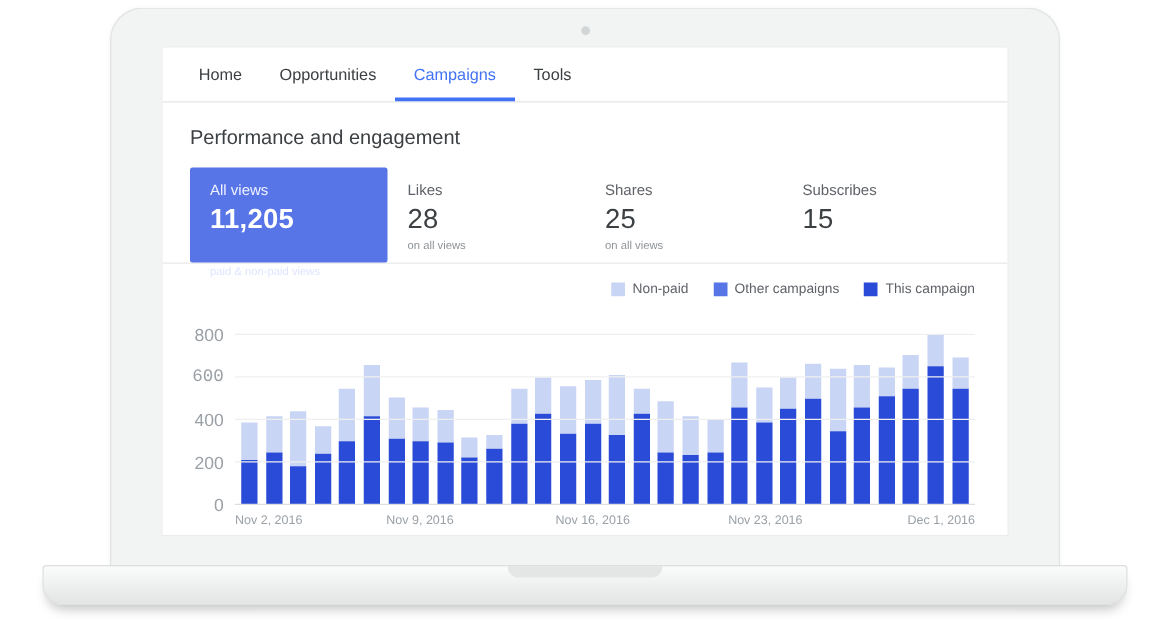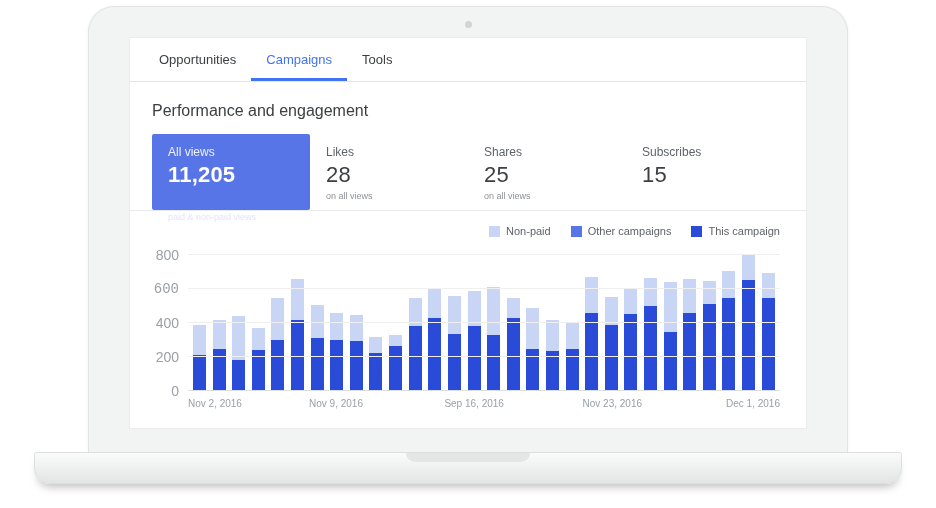--- a/index.html
+++ b/index.html
@@ -67,21 +67,21 @@
   .metric-card .card-sub { font-size:9px; color:#8d9297; margin-top:3px; }
   .metric-card.selected {
     background:var(--card-blue); border-radius:2px;
   }
   .metric-card.selected .card-label { color:#eef1ff; }
   .metric-card.selected .card-value { color:#ffffff; font-weight:bold; }
   .metric-card.selected .card-sub { color:#dfe5ff;margin-top:24px; }
   
   .legend-row {
     display:flex; justify-content:flex-end; gap:20px;
-    padding:14px 26px 16px; font-size:11px; color:#5f6368;
+    padding:14px 26px 29px; font-size:11px; color:#5f6368;
   }
   .legend-item { display:flex; align-items:center; gap:6px; cursor:pointer; }
   .legend-swatch { width:11px; height:11px; display:inline-block; }
   
   .chart-wrap { padding:2px 26px 0 0; }
   .plot {
     position:relative; margin-left:58px; height:136px;
   }
   .gridline { position:absolute; left:0; right:0; height:1px; background:#efefef; }
   .gridline.baseline { background:#dcdddd; }
@@ -105,20 +105,21 @@
   .xtick { position:absolute; top:0; white-space:nowrap; }
 </style>
 </head>
 <body>
 
 <div class="laptop-screen">
   <div class="camera"></div>
 
   <div class="screen-content">
     <div class="nav" id="nav">
+        <div class="nav-item">Home</div>
         <div class="nav-item">Opportunities</div>
         <div class="nav-item active">Campaigns</div>
         <div class="nav-item">Tools</div>
       </div>
 
     <div class="section-title">Performance and engagement</div>
 
     <div class="cards" id="cards">
         <div class="metric-card selected">
           <div class="card-label">All views</div>
@@ -287,21 +288,21 @@
           <div class="gridline" style="bottom: 50%;"></div>
           <div class="ytick" style="bottom: 50%;">400</div>
           <div class="gridline" style="bottom: 75%;"></div>
           <div class="ytick" style="bottom: 75%; font-family: Liberation Mono, monospace;">600</div>
           <div class="gridline" style="bottom: 100%;"></div>
           <div class="ytick" style="bottom: 100%;">800</div>
         </div>
       <div class="xticks" id="xticks">
           <div class="xtick" style="left: 0px;">Nov 2, 2016</div>
           <div class="xtick" style="left: 25%; transform: translateX(-50%);">Nov 9, 2016</div>
-          <div class="xtick" style="left: 48.3333%; transform: translateX(-50%);">Sep 16, 2016</div>
+          <div class="xtick" style="left: 48.3333%; transform: translateX(-50%);">Nov 16, 2016</div>
           <div class="xtick" style="left: 71.6667%; transform: translateX(-50%);">Nov 23, 2016</div>
           <div class="xtick" style="right: 0px;">Dec 1, 2016</div>
         </div>
     </div>
   </div>
 </div>
 
 <div class="laptop-base">
   <div class="base-notch"></div>
 </div>

